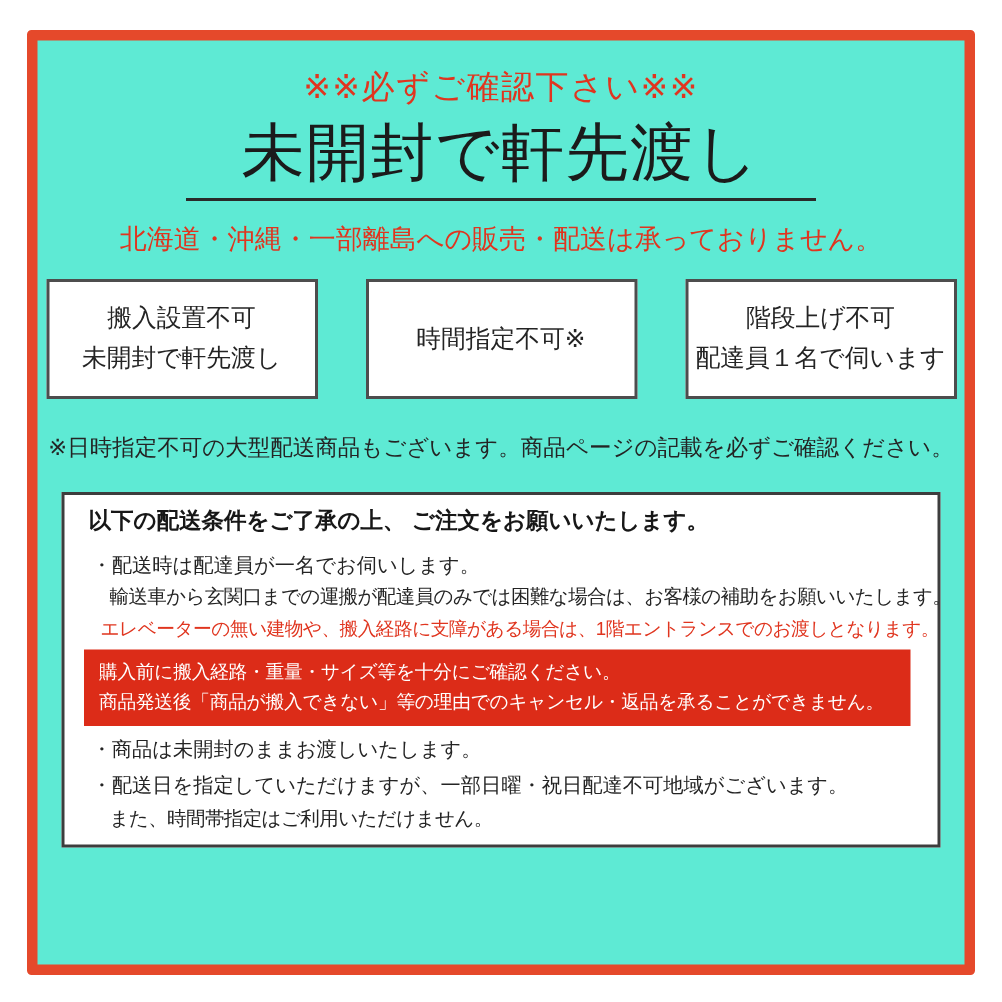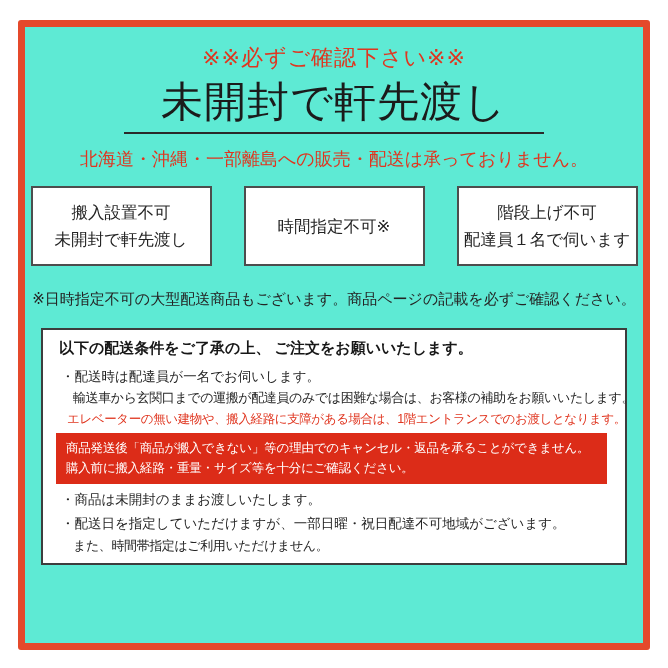--- a/index.html
+++ b/index.html
@@ -163,22 +163,22 @@
   <div class="terms-box">
     <div class="terms-heading">以下の配送条件をご了承の上、 ご注文をお願いいたします。</div>
 
     <div class="t-line t-item t-first">・配送時は配達員が一名でお伺いします。</div>
 
     <div class="t-line t-sub">輸送車から玄関口までの運搬が配達員のみでは困難な場合は、お客様の補助をお願いいたします。</div>
 
     <div class="t-line t-warning">エレベーターの無い建物や、搬入経路に支障がある場合は、1階エントランスでのお渡しとなります。</div>
 
     <div class="alert-box">
+      <div>購入前に搬入経路・重量・サイズ等を十分にご確認ください。</div>
       <div>商品発送後「商品が搬入できない」等の理由でのキャンセル・返品を承ることができません。</div>
-      <div>購入前に搬入経路・重量・サイズ等を十分にご確認ください。</div>
     </div>
 
     <div class="t-line t-item">・商品は未開封のままお渡しいたします。</div>
 
     <div class="t-line t-item">・配送日を指定していただけますが、一部日曜・祝日配達不可地域がございます。</div>
 
     <div class="t-line t-sub">また、時間帯指定はご利用いただけません。</div>
 
   </div>
 

